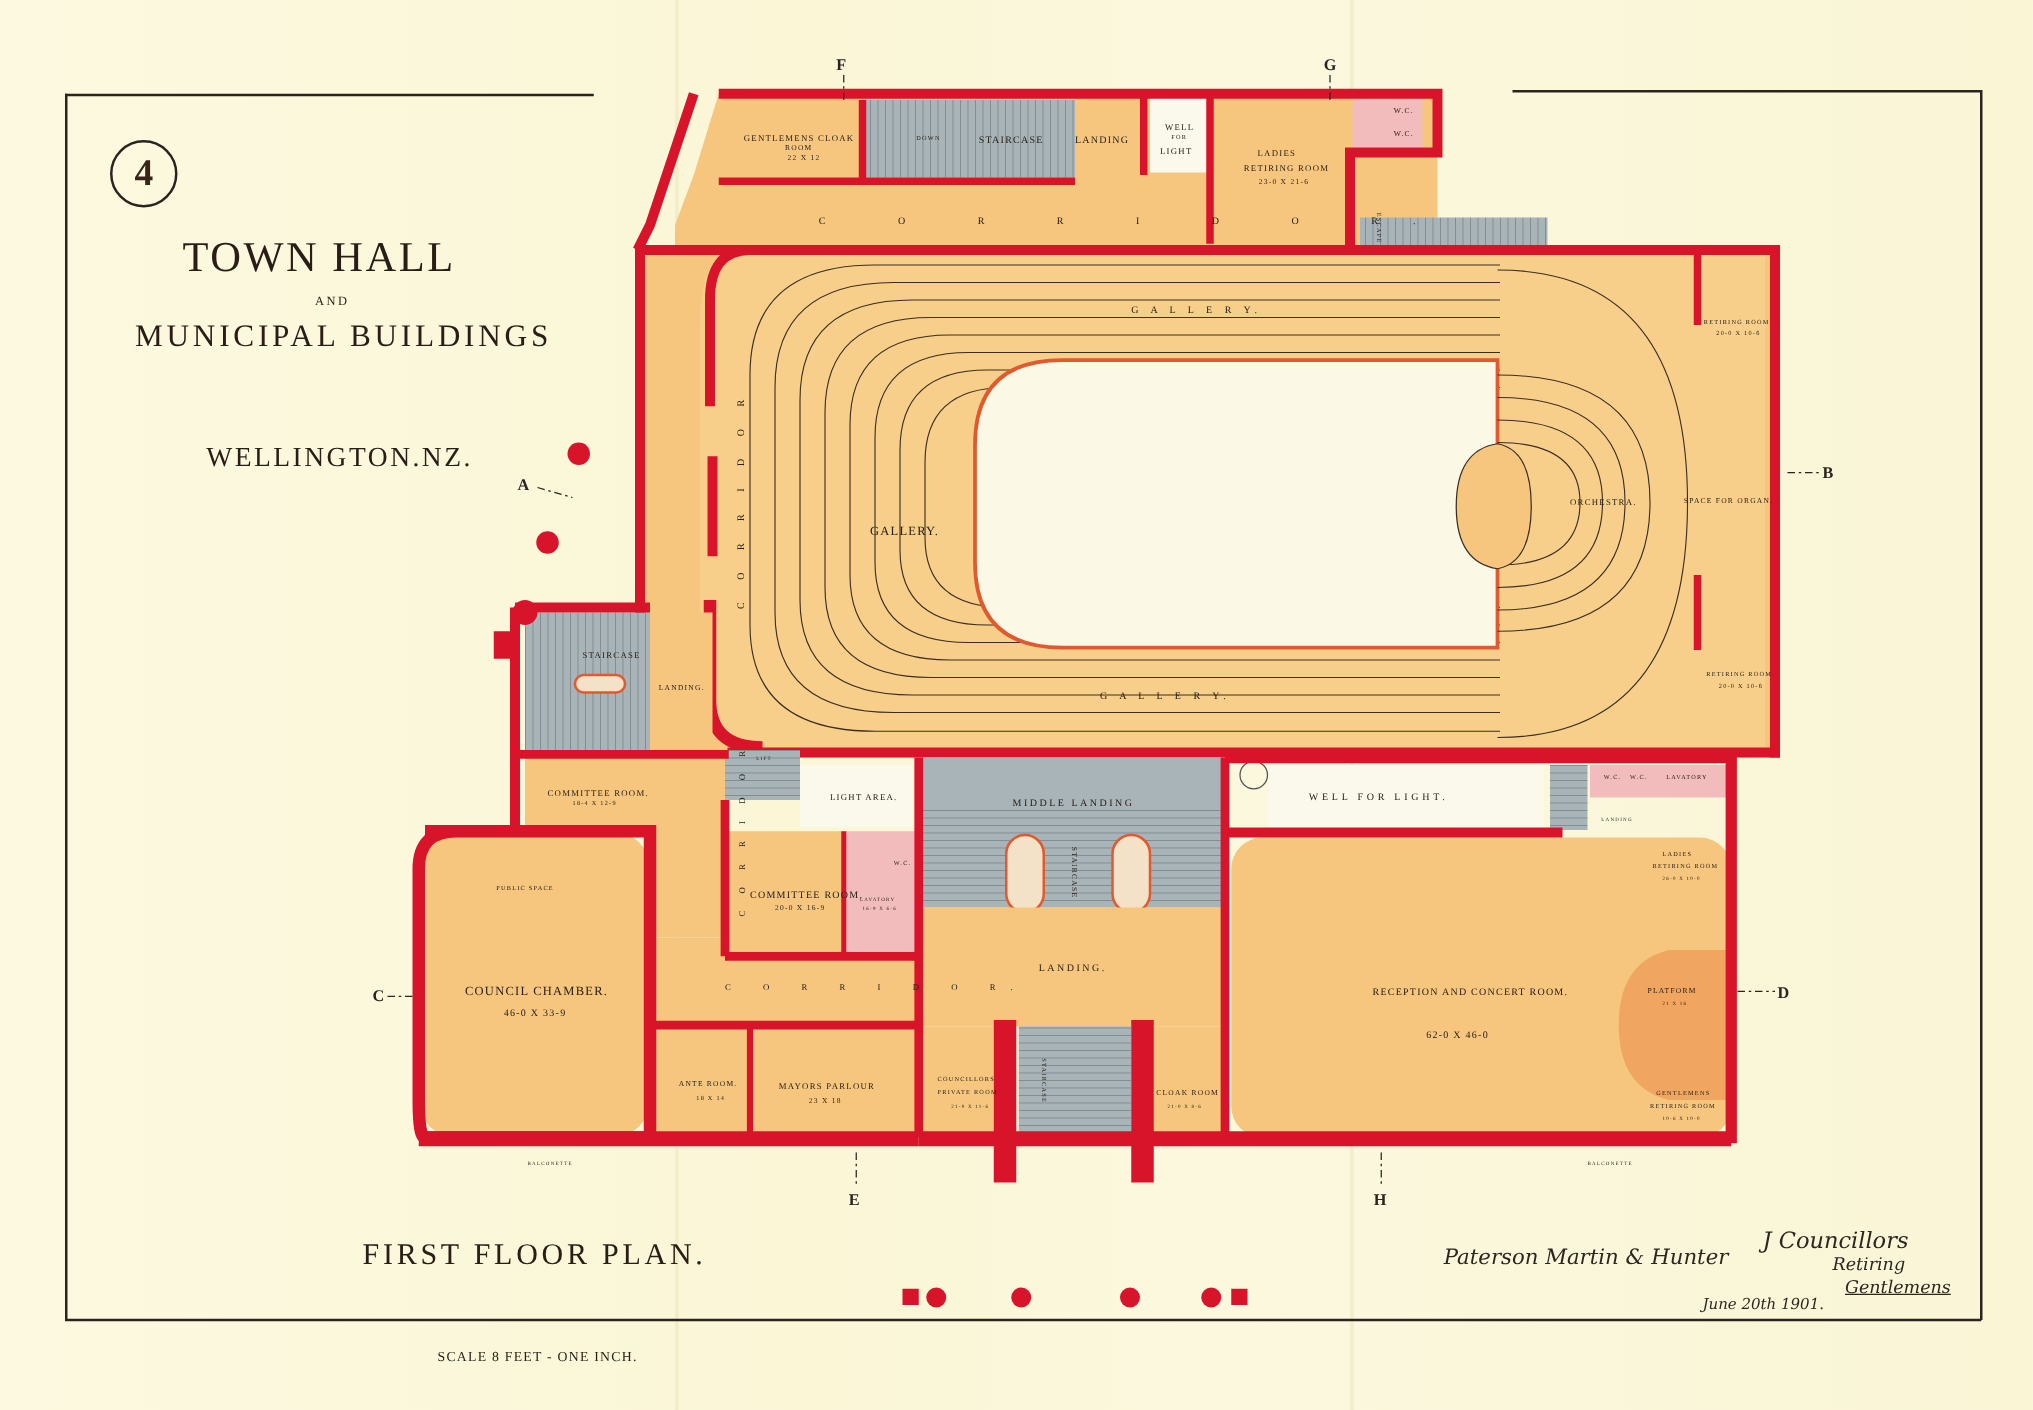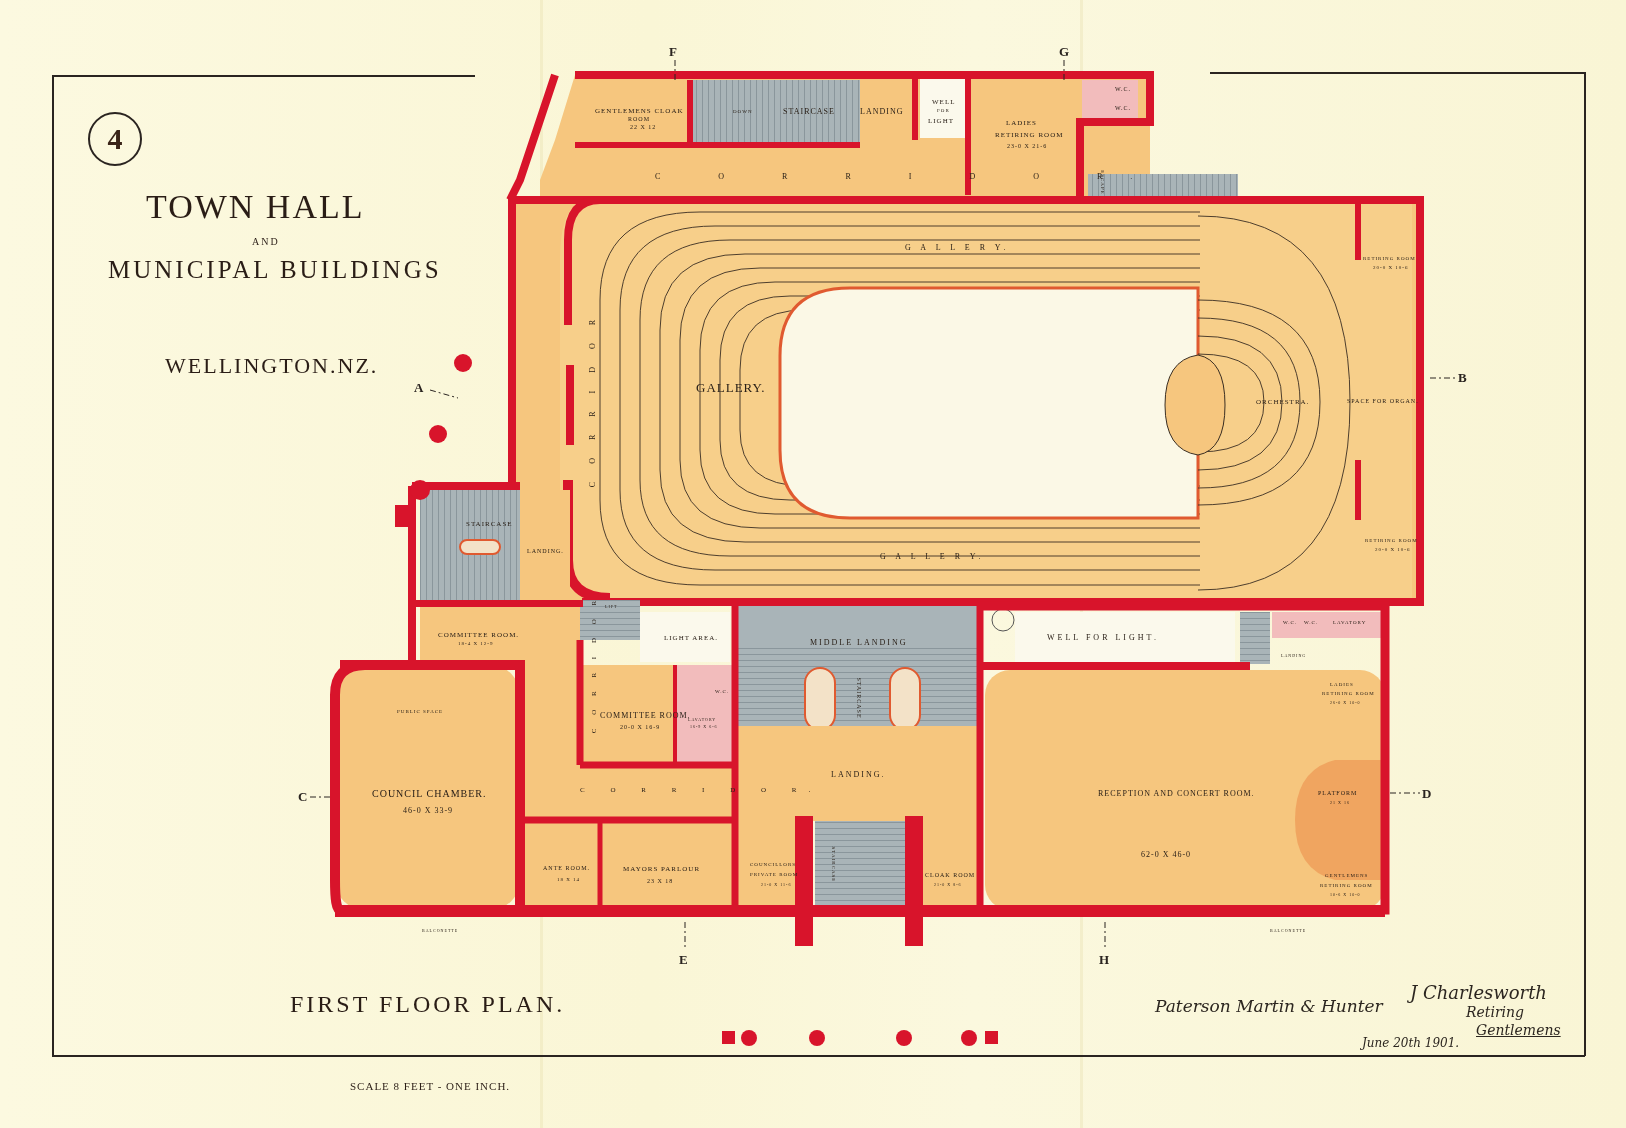--- a/index.html
+++ b/index.html
@@ -199,21 +199,21 @@
   <div class="lbl" style="left:937px;top:108px;font-size:5px">for</div>
   <div class="lbl" style="left:928px;top:117px;font-size:7px">Light</div>
   <div class="lbl" style="left:1006px;top:119px;font-size:7px">Ladies</div>
   <div class="lbl" style="left:995px;top:131px;font-size:7px">Retiring Room</div>
   <div class="lbl" style="left:1007px;top:143px;font-size:6px">23-0 x 21-6</div>
   <div class="lbl" style="left:1115px;top:86px;font-size:6px">W.C.</div>
   <div class="lbl" style="left:1115px;top:105px;font-size:6px">W.C.</div>
   <div class="lbl" style="left:1090px;top:180px;font-size:5px;transform:rotate(90deg)">Escape</div>
   <div class="lbl" style="left:655px;top:172px;font-size:8px;letter-spacing:28px">C O R R I D O R.</div>
   <div class="lbl" style="left:905px;top:243px;font-size:8px;letter-spacing:4px">G A L L E R Y.</div>
-  <div class="lbl" style="left:696px;top:380px;font-size:13px">Gallery.</div>
+  <div class="lbl" style="left:696px;top:420px;font-size:10px">Gallery.</div>
   <div class="lbl" style="left:880px;top:552px;font-size:8px;letter-spacing:4px">G A L L E R Y.</div>
   <div class="lbl" style="left:1256px;top:398px;font-size:7px">Orchestra.</div>
   <div class="lbl" style="left:1347px;top:398px;font-size:6px">Space for Organ.</div>
   <div class="lbl" style="left:1363px;top:256px;font-size:5px">Retiring Room</div>
   <div class="lbl" style="left:1373px;top:265px;font-size:5px">20-0 x 10-6</div>
   <div class="lbl" style="left:1365px;top:538px;font-size:5px">Retiring Room</div>
   <div class="lbl" style="left:1375px;top:547px;font-size:5px">20-0 x 10-6</div>
   <div class="lbl" style="left:505px;top:395px;font-size:8px;transform:rotate(-90deg);letter-spacing:8px">C O R R I D O R</div>
   <div class="lbl" style="left:466px;top:520px;font-size:7px">Staircase</div>
   <div class="lbl" style="left:527px;top:548px;font-size:6px">Landing.</div>
@@ -243,30 +243,30 @@
   <div class="lbl" style="left:557px;top:877px;font-size:5px">18 x 14</div>
   <div class="lbl" style="left:623px;top:865px;font-size:7px">Mayors Parlour</div>
   <div class="lbl" style="left:647px;top:878px;font-size:6px">23 x 18</div>
   <div class="lbl" style="left:750px;top:862px;font-size:5px">Councillors</div>
   <div class="lbl" style="left:750px;top:872px;font-size:5px">Private Room</div>
   <div class="lbl" style="left:761px;top:882px;font-size:4px">21-0 x 11-6</div>
   <div class="lbl" style="left:816px;top:862px;font-size:5px;transform:rotate(90deg)">Staircase</div>
   <div class="lbl" style="left:925px;top:872px;font-size:6px">Cloak Room</div>
   <div class="lbl" style="left:934px;top:882px;font-size:4px">21-0 x 8-6</div>
   <div class="lbl" style="left:1098px;top:789px;font-size:8px">Reception and Concert Room.</div>
-  <div class="lbl" style="left:1141px;top:850px;font-size:8px">62-0 x 46-0</div>
+  <div class="lbl" style="left:1141px;top:823px;font-size:8px">62-0 x 46-0</div>
   <div class="lbl" style="left:1330px;top:682px;font-size:5px">Ladies</div>
   <div class="lbl" style="left:1322px;top:691px;font-size:5px">Retiring Room</div>
   <div class="lbl" style="left:1330px;top:700px;font-size:4px">26-0 x 10-0</div>
   <div class="lbl" style="left:1318px;top:790px;font-size:6px">Platform</div>
   <div class="lbl" style="left:1330px;top:800px;font-size:4px">21 x 16</div>
   <div class="lbl" style="left:1325px;top:873px;font-size:5px">Gentlemens</div>
   <div class="lbl" style="left:1320px;top:883px;font-size:5px">Retiring Room</div>
   <div class="lbl" style="left:1330px;top:892px;font-size:4px">10-6 x 10-0</div>
   <div class="lbl" style="left:422px;top:928px;font-size:4px">Balconette</div>
   <div class="lbl" style="left:1270px;top:928px;font-size:4px">Balconette</div>
 
   <div class="sig" style="left:1155px;top:996px;font-size:17px">Paterson Martin &amp; Hunter</div>
-  <div class="sig" style="left:1410px;top:982px;font-size:18px">J Charlesworth</div>
+  <div class="sig" style="left:1410px;top:982px;font-size:18px">J Councillors</div>
   <div class="sig" style="left:1466px;top:1004px;font-size:14px">Retiring</div>
   <div class="sig" style="left:1476px;top:1022px;font-size:14px;text-decoration:underline">Gentlemens</div>
   <div class="sig" style="left:1362px;top:1036px;font-size:12px">June 20th 1901.</div>
 </div>
 
 </body></html>

